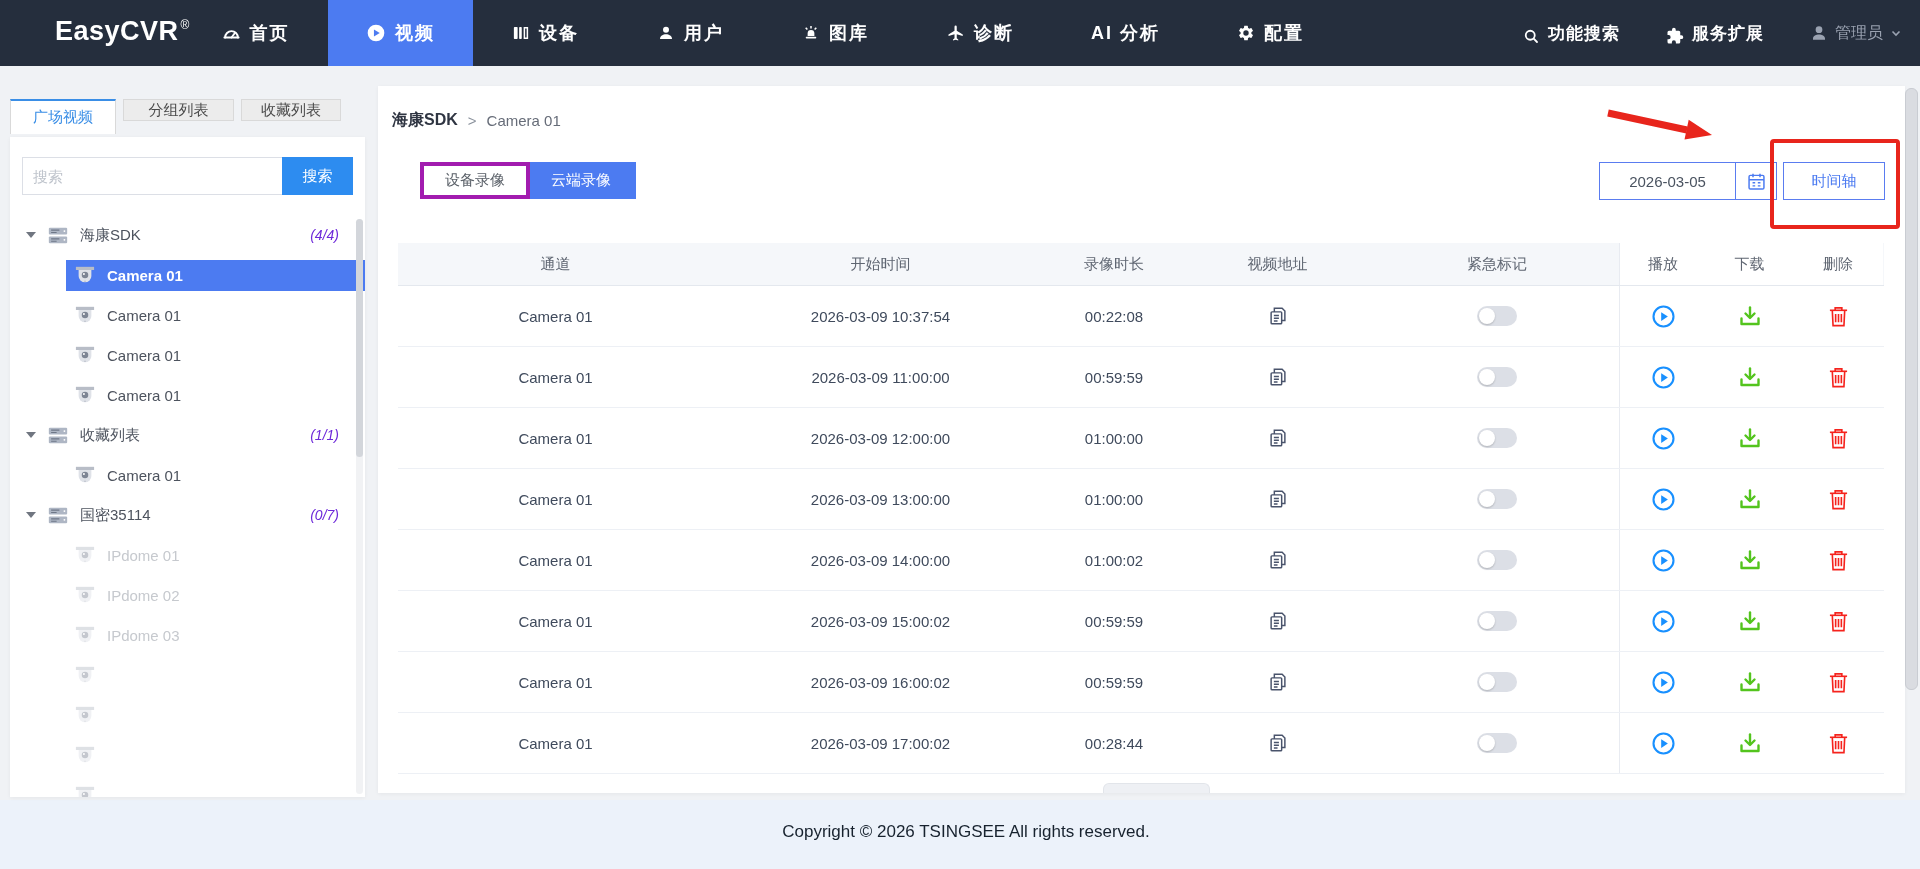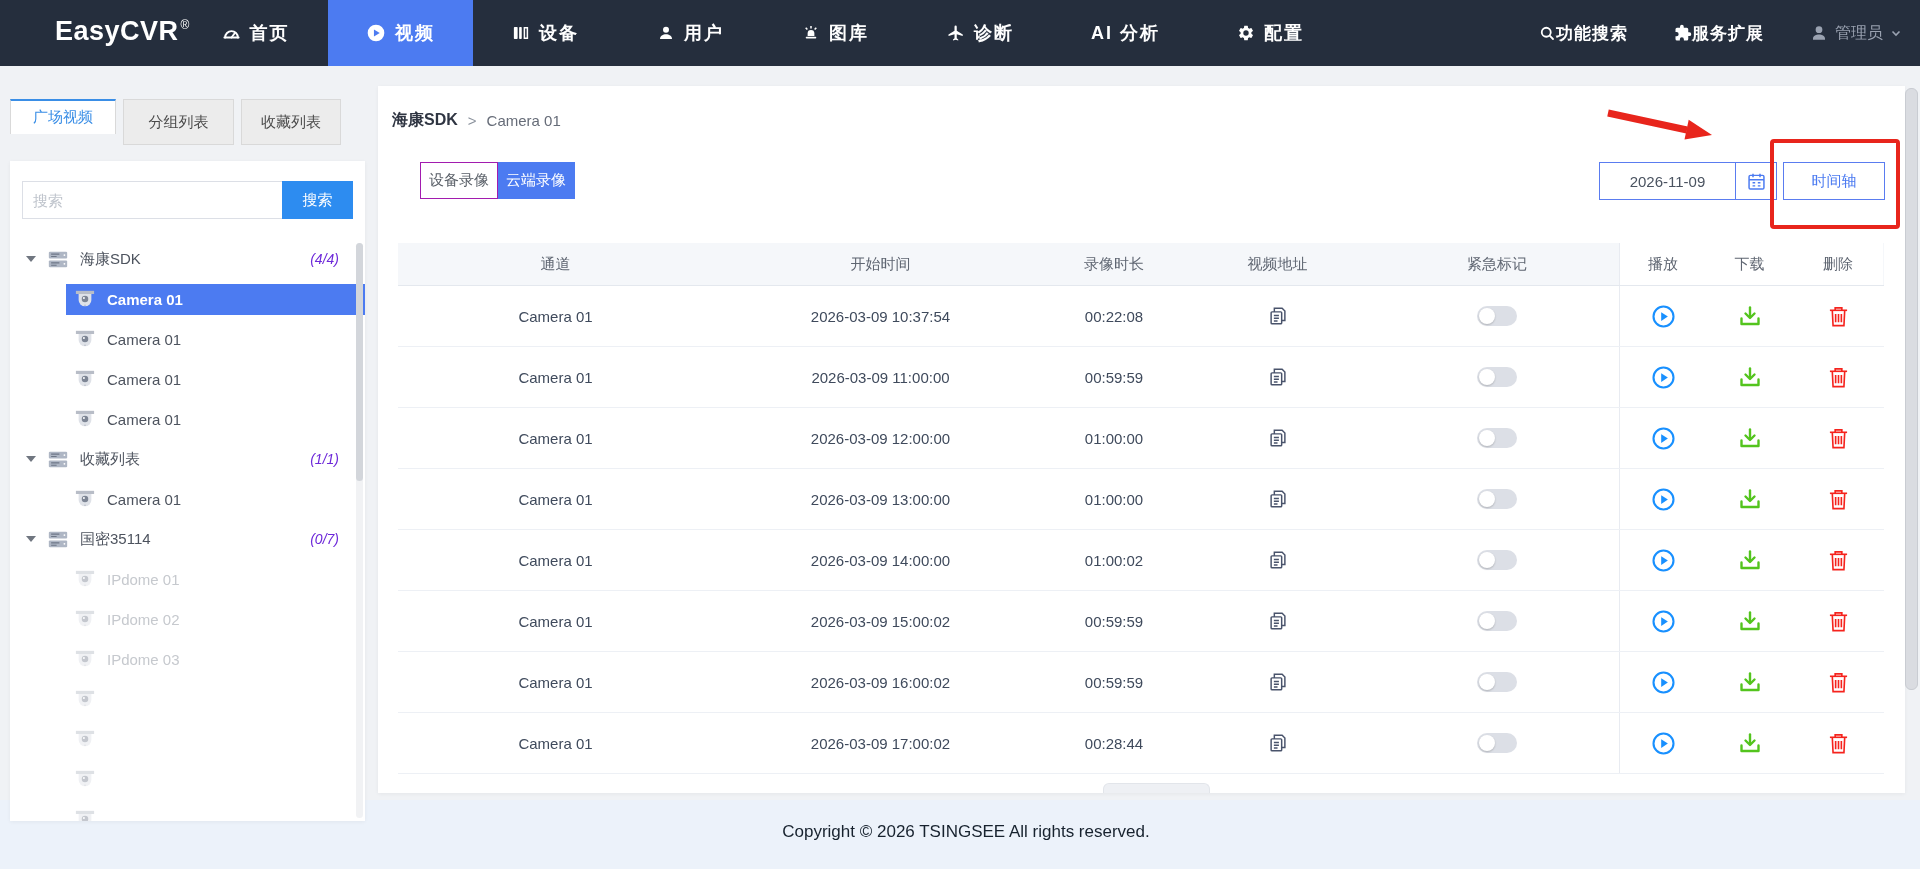--- a/index.html
+++ b/index.html
@@ -11,25 +11,25 @@
   }
   
   .navbar{position:absolute;left:0;top:0;width:1920px;height:66px;background:#252e3d;color:#fff;z-index:5;}
   .logo{position:absolute;left:55px;top:0;height:66px;display:flex;align-items:flex-start;padding-top:16px;font-size:27px;font-weight:bold;letter-spacing:.5px;cursor:pointer;}
   .logo sup{font-size:12px;font-weight:normal;margin-top:2px;margin-left:2px;}
   .menu{position:absolute;left:183px;top:0;height:66px;display:flex;}
   .nav-item{width:145px;height:66px;display:flex;align-items:center;justify-content:center;gap:9px;font-size:18px;font-weight:bold;letter-spacing:2px;cursor:pointer;white-space:nowrap;}
   .nav-item.active{background:#4c7bf1;}
   .nav-ico{display:flex;align-items:center;}
   .nav-right{position:absolute;right:18px;top:0;height:66px;display:flex;align-items:center;gap:46px;}
-  .nav-tool{display:flex;align-items:center;font-size:17px;font-weight:bold;letter-spacing:1px;cursor:pointer;white-space:nowrap;}
+  .nav-tool{display:flex;align-items:flex-end;gap:8px;font-size:17px;font-weight:bold;letter-spacing:1px;cursor:pointer;white-space:nowrap;}
   .nav-admin{display:flex;align-items:center;gap:7px;font-size:16px;color:#9aa2b1;cursor:pointer;white-space:nowrap;}
   
   .sidebar{position:absolute;left:10px;top:99px;width:355px;z-index:2;}
-  .side-tabs{display:flex;gap:7px;height:46px;}
+  .side-tabs{display:flex;gap:7px;height:22px;}
   .side-tab{box-sizing:border-box;border:1px solid #d9d9d9;background:#ececec;color:#4a4a4a;font-size:15px;display:flex;align-items:center;justify-content:center;cursor:pointer;}
   .side-tab.t0{width:106px}.side-tab.t1{width:111px}.side-tab.t2{width:100px}
   .side-tab.active{background:#fff;color:#3a8ee6;border-top:2px solid #3a8ee6;border-bottom:none;height:35px;z-index:3;}
   .side-panel{position:relative;height:660px;background:#fff;overflow:hidden;box-shadow:0 1px 4px rgba(0,0,0,.05);margin-top:16px;}
   .search-row{display:flex;padding:20px 12px 0 12px;}
   .search-input{flex:1;height:38px;box-sizing:border-box;border:1px solid #dcdfe6;border-right:none;padding:0 10px;font-size:15px;color:#333;outline:none;font-family:inherit;}
   .search-input::placeholder{color:#bfc4cc;}
   .search-btn{width:71px;height:38px;background:#2d8cf0;border:none;color:#fff;font-size:15px;cursor:pointer;font-family:inherit;}
   .tree{margin-top:20px;}
   .tree-row{height:40px;display:flex;align-items:center;font-size:15px;color:#4d535e;cursor:pointer;}
@@ -45,21 +45,21 @@
   .side-scroll-track{position:absolute;right:2px;top:82px;bottom:3px;width:7px;background:#f1f2f4;border-radius:4px;}
   .side-scroll-thumb{position:absolute;right:2px;top:82px;height:238px;width:7px;background:#d3d6db;border-radius:4px;cursor:pointer;}
   
   .content{position:absolute;left:378px;top:86px;width:1527px;height:707px;background:#fff;box-shadow:0 1px 4px rgba(0,0,0,.05);z-index:1;}
   .breadcrumb{position:absolute;left:14px;top:24px;display:flex;align-items:center;gap:10px;font-size:15px;}
   .bc-parent{font-size:16px;font-weight:bold;color:#2f3542;cursor:pointer;}
   .bc-sep{color:#8a919c;}
   .bc-current{color:#666c78;}
   .toolbar{position:absolute;left:0;top:76px;width:100%;height:38px;}
   .record-tabs{position:absolute;left:42px;top:0;display:flex;}
-  .rec-tab{box-sizing:border-box;height:37px;padding:0 8px;display:flex;align-items:center;justify-content:center;font-size:15px;color:#5a6068;background:#fff;border:1px solid #a21caf;cursor:pointer;}
+  .rec-tab{box-sizing:border-box;height:37px;padding:0 21px;display:flex;align-items:center;justify-content:center;font-size:15px;color:#5a6068;background:#fff;border:4px solid #a21caf;cursor:pointer;}
   .rec-tab + .rec-tab{border-left:none;}
   .rec-tab.active{background:#4c7bf1;border-color:#4c7bf1;color:#ffffff;}
   .date-picker{position:absolute;left:1221px;top:0;width:178px;height:38px;box-sizing:border-box;border:1px solid #5a7cf0;background:#fff;display:flex;align-items:center;cursor:pointer;}
   .date-text{flex:1;text-align:center;font-size:15px;color:#4a5360;}
   .date-append{width:40px;height:100%;border-left:1px solid #5a7cf0;display:flex;align-items:center;justify-content:center;}
   .timeline-btn{position:absolute;left:1405px;top:0;width:102px;height:38px;box-sizing:border-box;border:1px solid #5a7cf0;background:#fff;color:#4c7bf1;font-size:15px;cursor:pointer;font-family:inherit;}
   
   .table{position:absolute;left:20px;top:157px;width:1486px;}
   .t-head{display:flex;height:42px;background:#f5f7fa;border-bottom:1px solid #e4e8ee;}
   .t-row{display:flex;height:60px;background:#fff;border-bottom:1px solid #edf0f5;}
@@ -425,21 +425,21 @@
       <span class="bc-parent">海康SDK</span>
       <span class="bc-sep">&gt;</span>
       <span class="bc-current">Camera 01</span>
     </div>
     <div class="toolbar">
       <div class="record-tabs" id="record-tabs">
           <div class="rec-tab">设备录像</div>
           <div class="rec-tab active">云端录像</div>
         </div>
       <div class="date-picker">
-        <span class="date-text">2026-11-09</span>
+        <span class="date-text">2026-03-05</span>
         <span class="date-append">
             <svg width="21" height="21" viewBox="0 0 24 24" fill="none" stroke="#4c7bf1" stroke-width="1.7">
               <rect x="3.5" y="5" width="17" height="15.5" rx="1.5"></rect>
               <path d="M3.5 10h17"></path>
               <path d="M8 3v4M16 3v4"></path>
               <path d="M7.5 13.5h3M13.5 13.5h3M7.5 17h3M13.5 17h3"></path>
             </svg>
           </span>
       </div>
       <button class="timeline-btn">时间轴</button>

